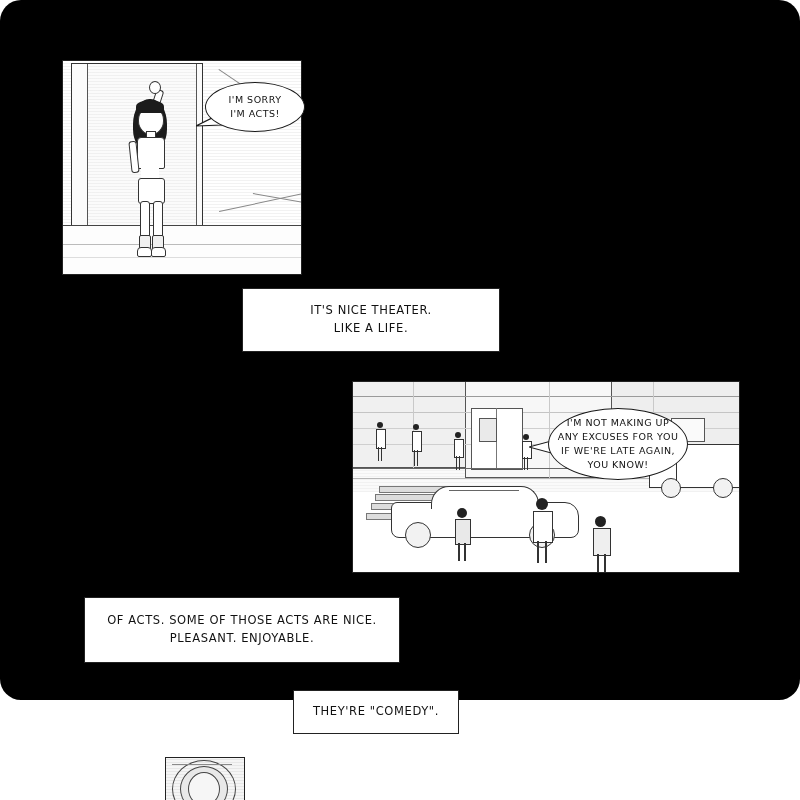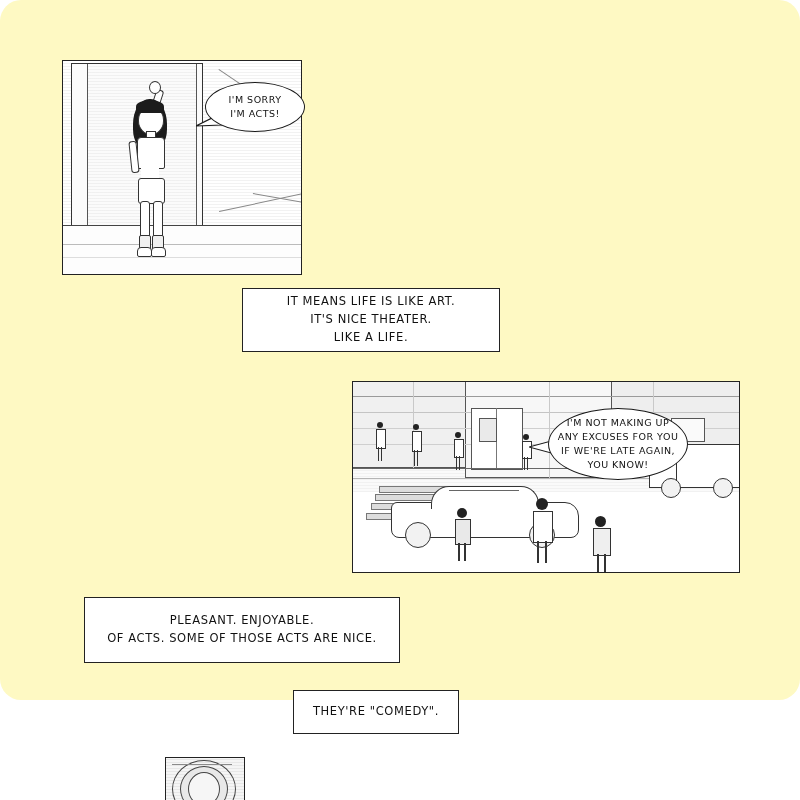--- a/index.html
+++ b/index.html
@@ -11,21 +11,21 @@
     width: 800px;
     height: 800px;
     position: relative;
     font-family: "DejaVu Sans", sans-serif;
     overflow: hidden;
   }
   .page {
     position: relative;
     width: 800px;
     height: 700px;
-    background: #fef9c3;
+    background: #000000;
     border-radius: 21px;
   }
 
   
   .panel {
     position: absolute;
     border: 1px solid #222;
     background: #ffffff;
     overflow: hidden;
     box-sizing: border-box;
@@ -269,21 +269,20 @@
       <polygon points="26,0 26,12 0,13" fill="#ffffff" stroke="#1a1a1a" stroke-width="1.2"></polygon>
       <line x1="24" y1="0" x2="24" y2="12" stroke="#ffffff" stroke-width="3"></line>
     </svg>
   </div>
   <div class="balloon" style="left:205px; top:82px; width:100px; height:50px;">
     <span class="line">I'M SORRY</span>
     <span class="line">I'M ACTS!</span>
   </div>
 
   <div class="caption" style="left:242px; top:288px; width:258px; height:64px;">
-    <span class="line">IT MEANS LIFE IS LIKE ART.</span>
     <span class="line">IT'S NICE THEATER.</span>
     <span class="line">LIKE A LIFE.</span>
   </div>
 
   <div class="panel" style="left:352px; top:381px; width:388px; height:192px;">
     <div class="p3-sky"></div>
 
     <div class="p3-building" style="left:-2px; top:-2px; width:120px; height:86px; background:#f0f0f0;"></div>
     <div class="p3-building" style="left:112px; top:-2px; width:150px; height:96px; background:#f7f7f7;"></div>
     <div class="p3-building" style="left:258px; top:-2px; width:134px; height:80px; background:#eeeeee;"></div>
@@ -373,22 +372,22 @@
     </svg>
   </div>
   <div class="balloon" style="left:548px; top:408px; width:140px; height:72px;">
     <span class="line">I'M NOT MAKING UP</span>
     <span class="line">ANY EXCUSES FOR YOU</span>
     <span class="line">IF WE'RE LATE AGAIN,</span>
     <span class="line">YOU KNOW!</span>
   </div>
 
   <div class="caption" style="left:84px; top:597px; width:316px; height:66px;">
+    <span class="line">OF ACTS. SOME OF THOSE ACTS ARE NICE.</span>
     <span class="line">PLEASANT. ENJOYABLE.</span>
-    <span class="line">OF ACTS. SOME OF THOSE ACTS ARE NICE.</span>
   </div>
 
   <div class="caption" style="left:293px; top:690px; width:166px; height:44px;">
     <span class="line">THEY'RE "COMEDY".</span>
   </div>
 
   <div class="panel" style="left:165px; top:757px; width:80px; height:46px;">
     <div class="p4-fill"></div>
     <div class="p4-swirl" style="left:6px; top:2px; width:62px; height:56px;"></div>
     <div class="p4-swirl" style="left:14px; top:8px; width:46px; height:44px; background:#e8e8e8;"></div>

